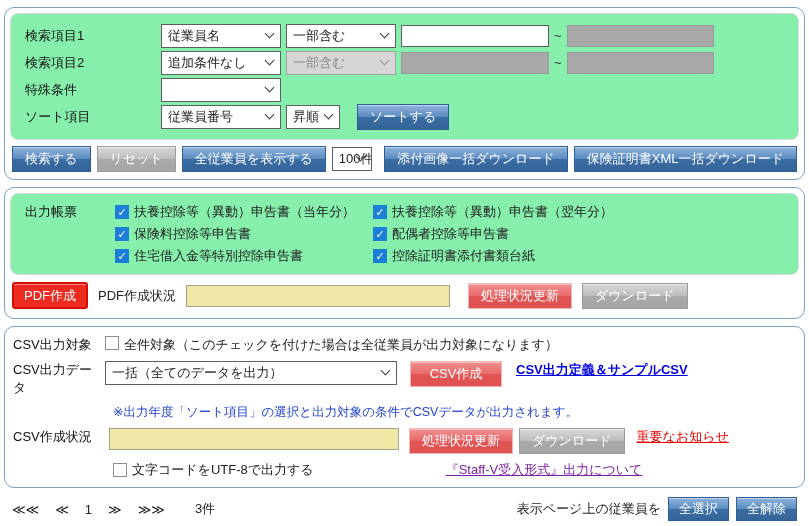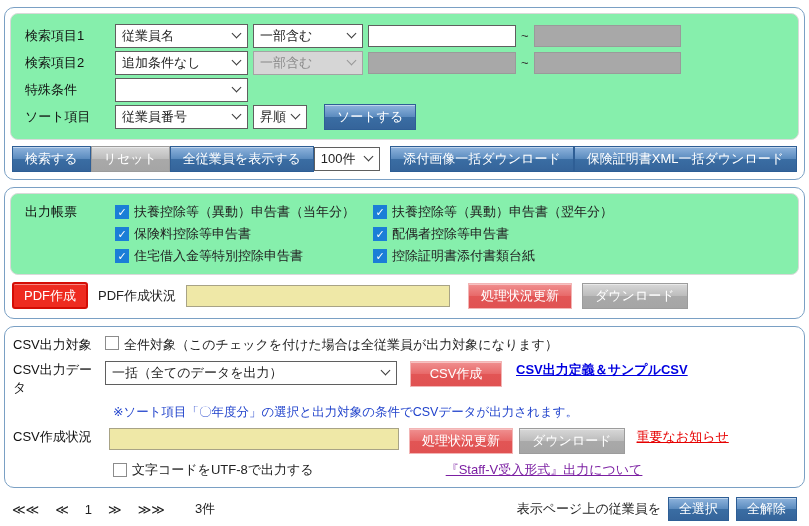--- a/index.html
+++ b/index.html
@@ -32,21 +32,21 @@
     white-space: nowrap; overflow: hidden;
   }
   .chev {
     position: absolute; right: 7px; top: 50%; margin-top: -6px;
     width: 7px; height: 7px;
     border-right: 1.6px solid #3a3a3a; border-bottom: 1.6px solid #3a3a3a;
     transform: rotate(45deg);
   }
   .sel.disabled { background:#d6d6d6; color:#8b8b8b; border-color:#a3a3a3; cursor:default; }
   .sel.disabled .chev { border-color:#979797; }
-  .w-main { width: 133px; }
+  .w-main { width: 120px; margin-left: 46px; }
   .w-op   { width: 110px;  }
   .w-ord  { width: 54px;  }
   .w-cnt  { width: 66px;  }
   .w-csv  { width: 292px; }
 
   
   input.txt {
     height: 22px; border: 1px solid #5f5f5f; background: #fff;
     padding: 0 4px; font-size: 13px; font-family: inherit;
   }
@@ -82,21 +82,21 @@
     width: 14px; height: 14px; border: 1px solid #8c8c8c; background:#fff;
     display: inline-block; flex: none; margin-right: 5px; cursor: pointer;
   }
   .cb.on {
     background:#1b7ed7; border-color:#1b7ed7; color:#fff;
     text-align:center; line-height:13px; font-size:11px; font-weight:bold;
   }
   .cb.on::after { content:"✓"; }
 
   
-  .actions { display:flex; align-items:center; padding:6px 2px 3px 2px; }
+  .actions { display:flex; align-items:center; gap:6px; padding:6px 2px 3px 2px; }
   .actions .spacer { flex: 1; }
 
   
   .p2 { display:flex; align-items:flex-start; padding:9px 14px; }
   .chkgrid { display:grid; grid-template-columns: 258px auto; row-gap:4px; }
   .chkitem { display:flex; align-items:center; white-space:nowrap; }
   .pdfrow { display:flex; align-items:center; gap:10px; padding:7px 2px 5px 2px; }
 
   
   .s3 { padding: 9px 8px 8px 8px; }
@@ -242,21 +242,21 @@
     <div class="c3row">
       <span class="c3label">CSV出力データ</span>
       <div class="sel w-csv">
         <span>一括（全てのデータを出力）</span>
         <span class="chev"></span>
       </div>
       <div class="btn salmon" style="margin-left:8px;width:92px">CSV作成</div>
       <span class="link-blue" style="margin-left:14px;font-weight:bold">CSV出力定義＆サンプルCSV</span>
     </div>
 
-    <div class="note">※ソート項目「〇年度分」の選択と出力対象の条件でCSVデータが出力されます。</div>
+    <div class="note">※出力年度「ソート項目」の選択と出力対象の条件でCSVデータが出力されます。</div>
 
     <div class="c3row">
       <span class="c3label" style="width:96px">CSV作成状況</span>
       <input class="txt yellow" style="width: 290px;">
       <div class="btn salmon" style="margin-left:10px">処理状況更新</div>
       <div class="btn gray" style="margin-left:6px">ダウンロード</div>
       <span class="link-red" style="margin-left:12px">重要なお知らせ</span>
     </div>
 
     <div class="utf8row">

